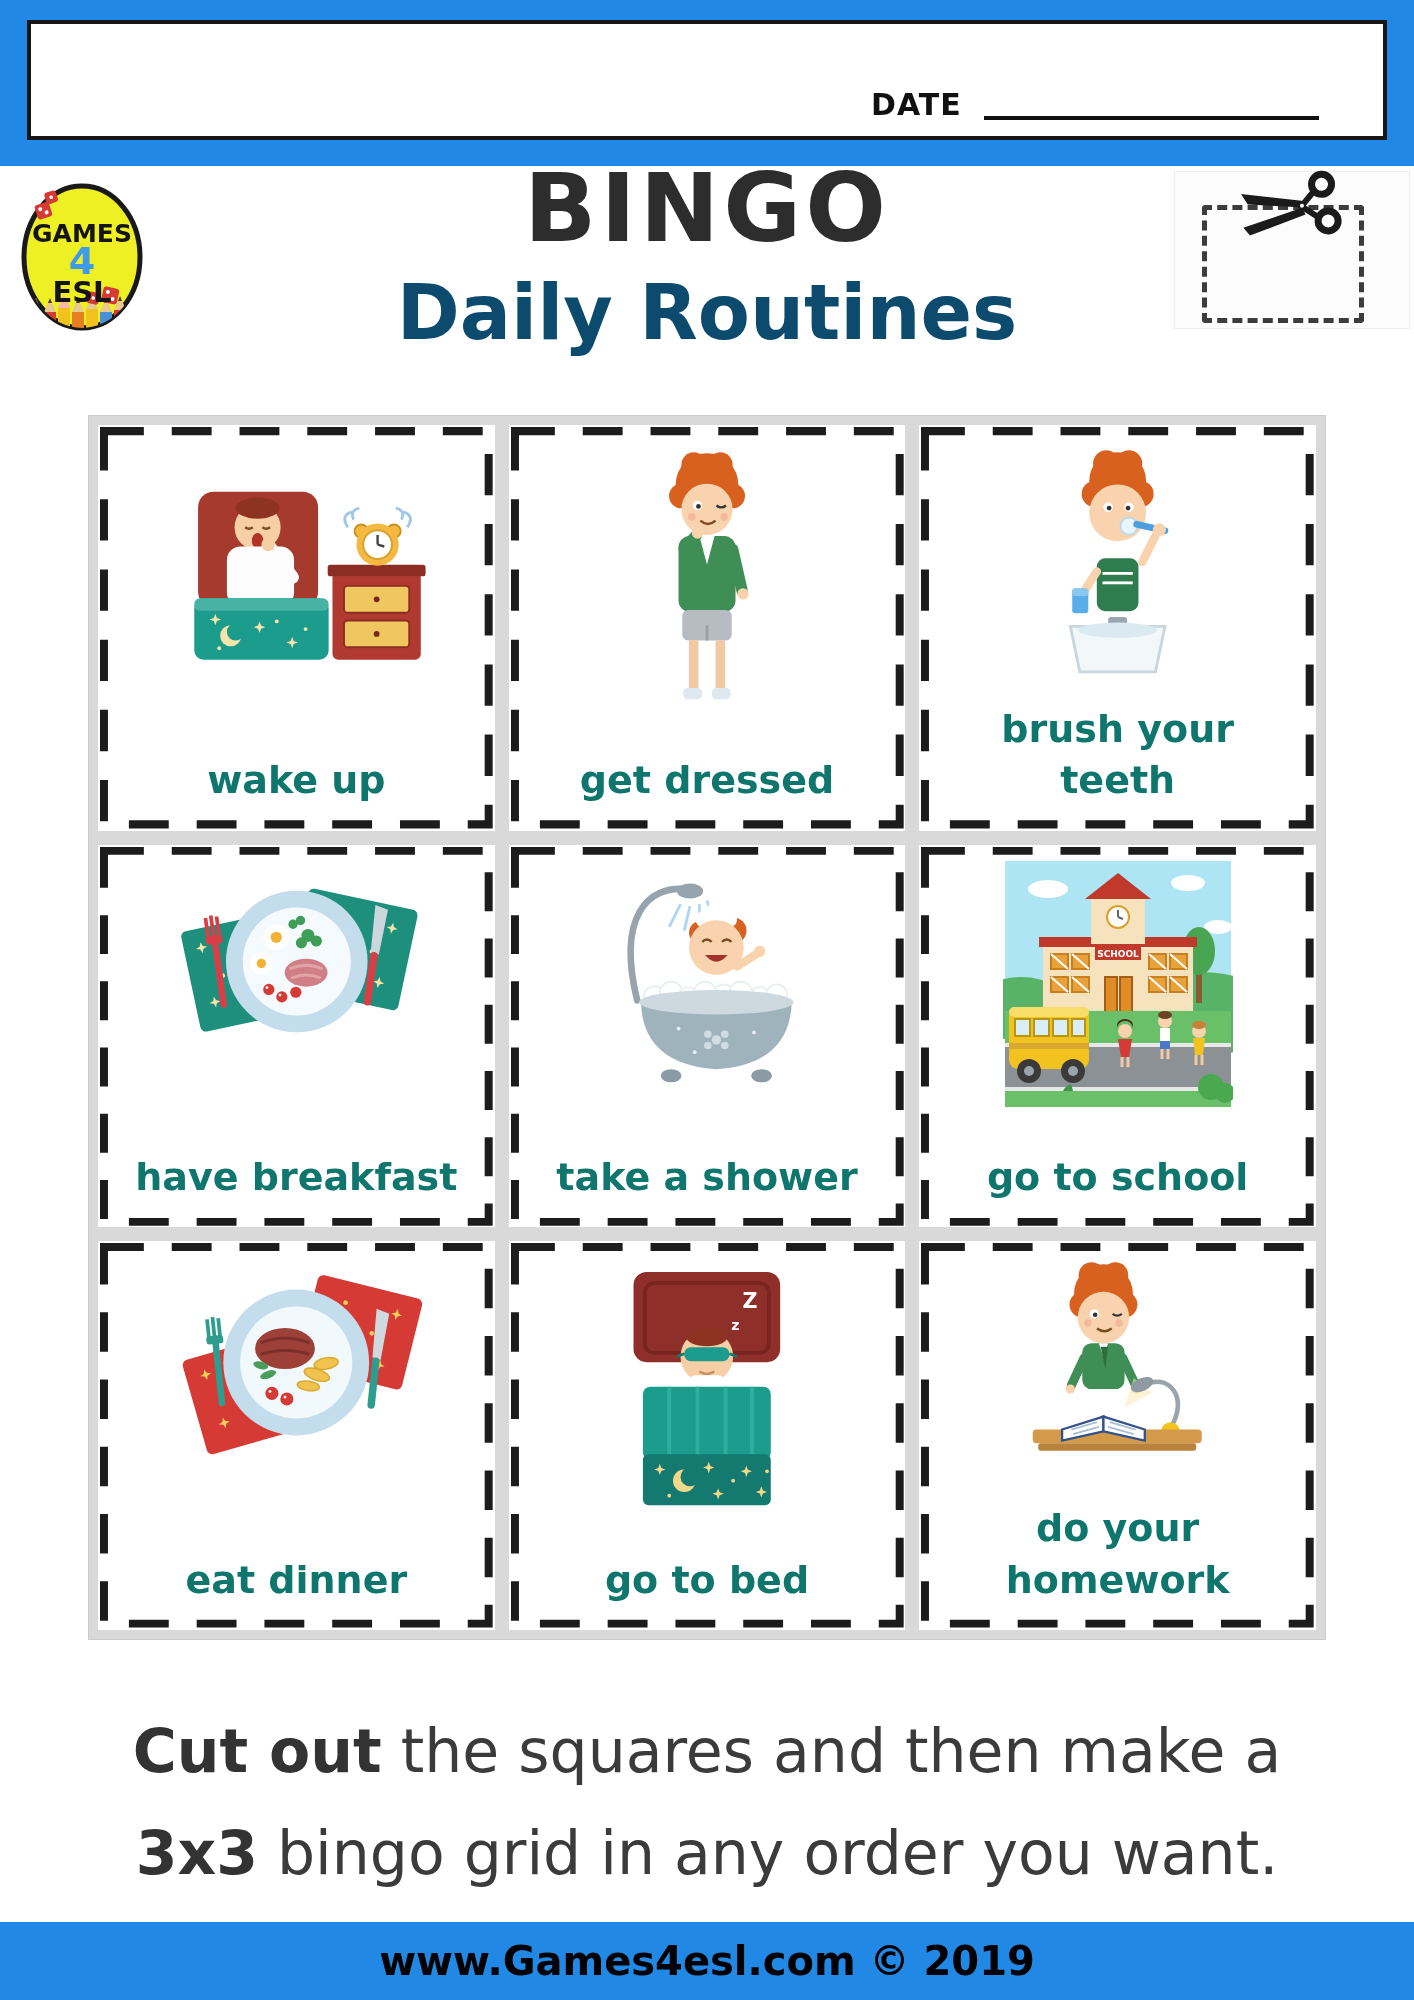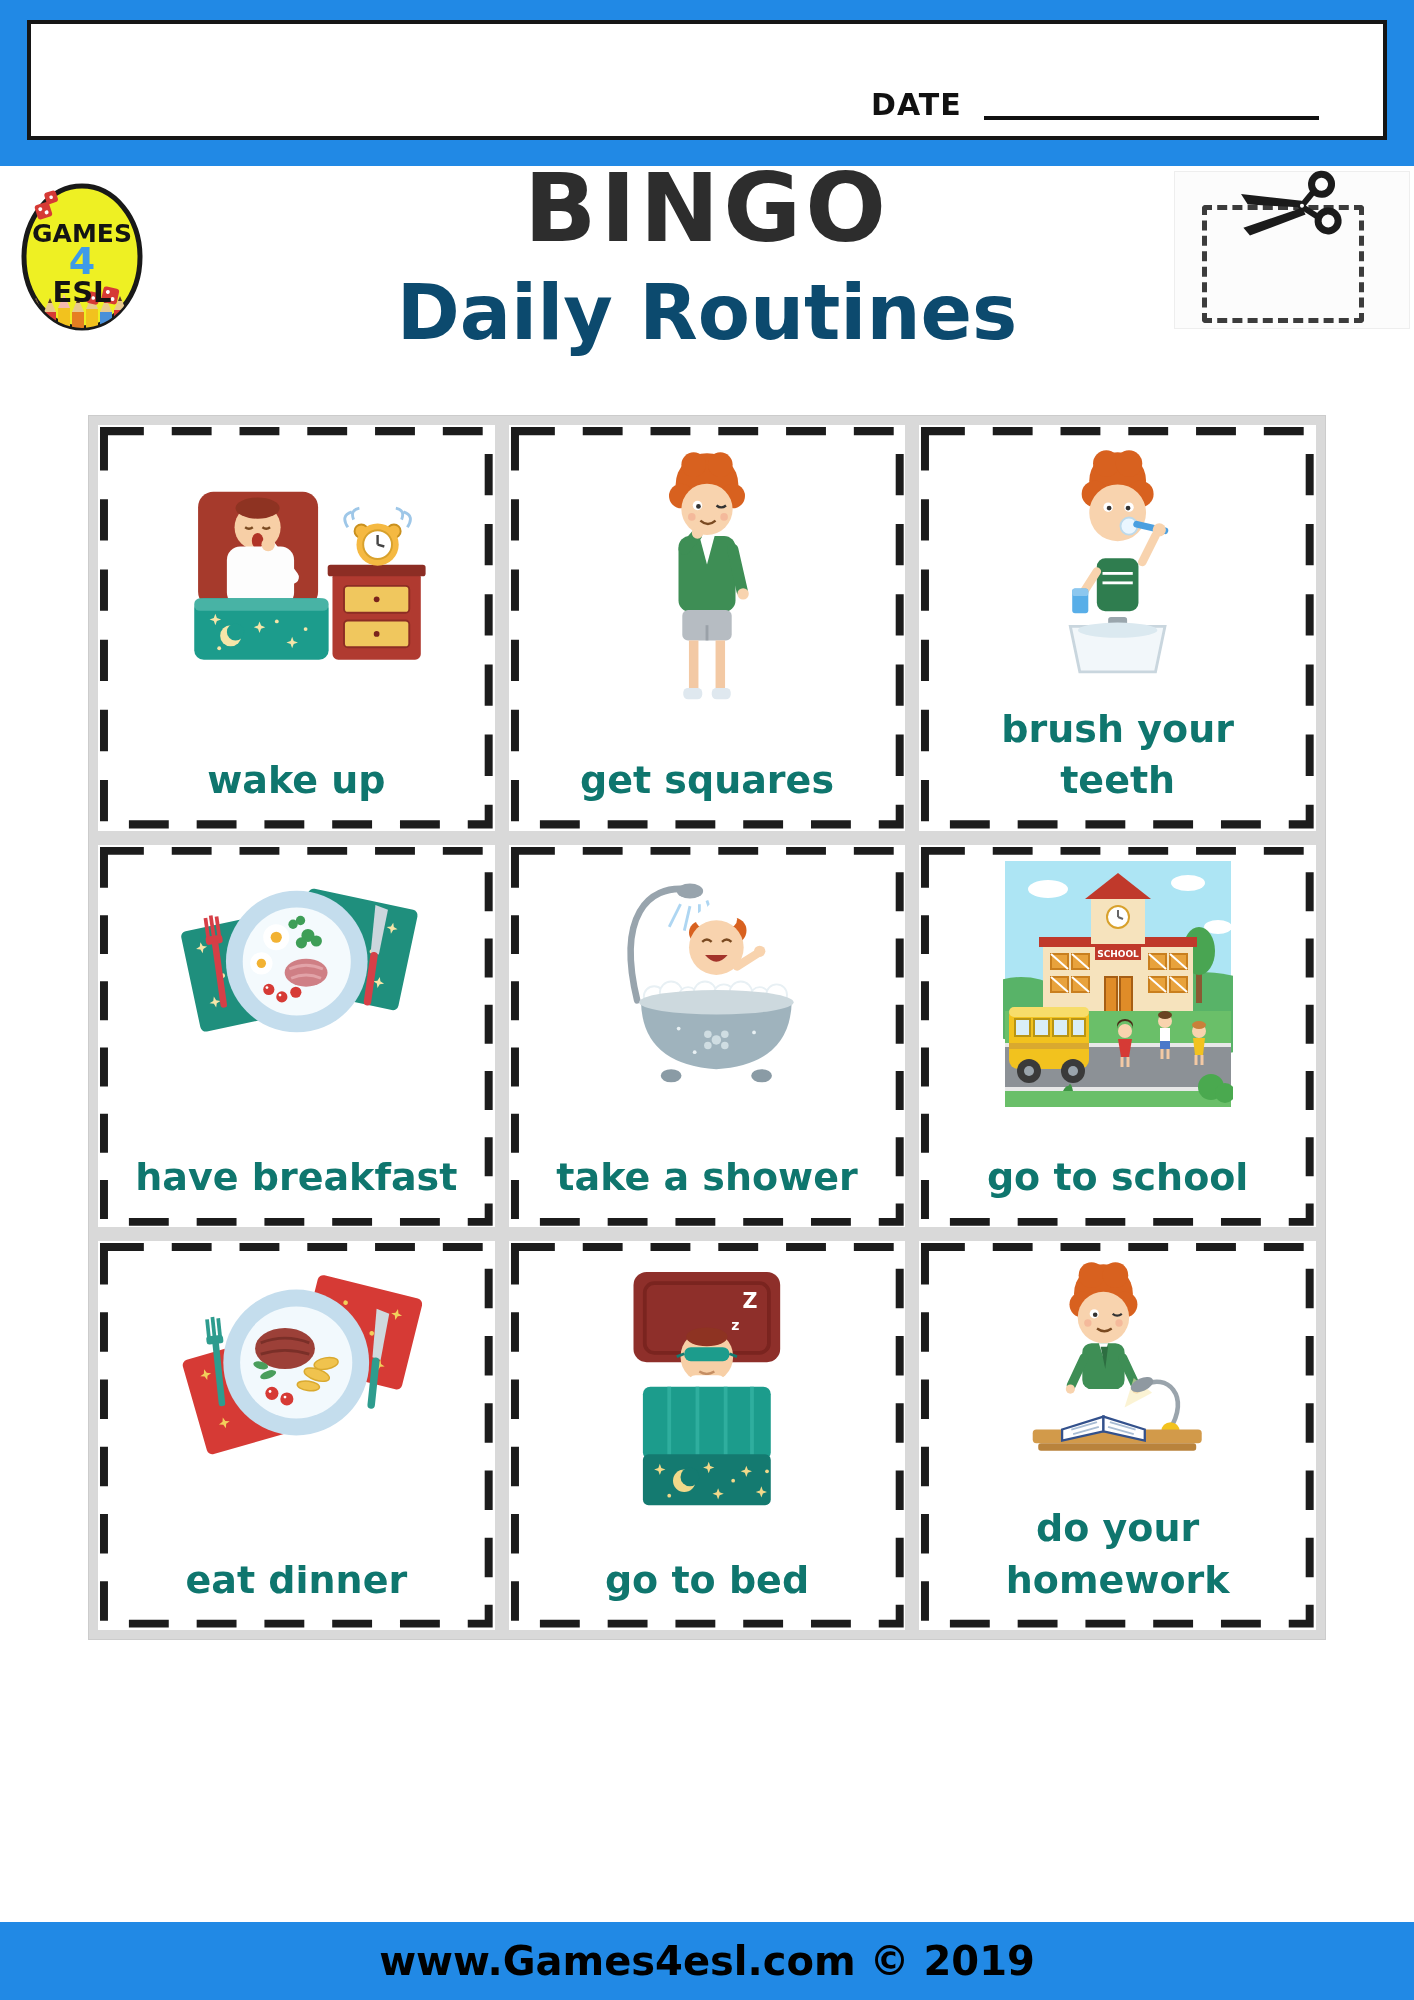--- a/index.html
+++ b/index.html
@@ -226,21 +226,21 @@
         <line x1="127" y1="116" x2="137" y2="160" stroke="#3e8e55" stroke-width="12" stroke-linecap="round"></line>
         <circle cx="138" cy="163" r="6" fill="#f8d3ae"></circle>
         <rect x="74" y="180" width="52" height="32" rx="6" fill="#b6bcc2"></rect>
         <line x1="100" y1="196" x2="100" y2="212" stroke="#9aa1a8" stroke-width="3"></line>
         <rect x="81" y="212" width="10" height="52" fill="#f3c9a4"></rect>
         <rect x="109" y="212" width="10" height="52" fill="#f3c9a4"></rect>
         <rect x="75" y="262" width="20" height="12" rx="5" fill="#dfe8ef"></rect>
         <rect x="105" y="262" width="20" height="12" rx="5" fill="#dfe8ef"></rect>
       </svg>
         </div>
-      <div class="card-label">get squares</div>
+      <div class="card-label">get dressed</div>
     </div>
 
     <div class="cell">
       <svg class="dashes" viewBox="0 0 398 393" preserveAspectRatio="none">
           <rect x="6" y="6" width="386" height="381" fill="none" stroke="#1c1c1c" stroke-width="8" stroke-dasharray="40 28"></rect>
         </svg>
       <div class="art">
           <svg viewBox="0 0 200 280" height="265">
         <circle cx="100" cy="44" r="30" fill="#d8611f"></circle>
         <circle cx="76" cy="58" r="14" fill="#d8611f"></circle>
@@ -601,18 +601,22 @@
         <path d="M60,190 L105,176 L105,192 L60,202 Z" fill="#fff" stroke="#33518c" stroke-width="2.5"></path>
         <path d="M150,190 L105,176 L105,192 L150,202 Z" fill="#fff" stroke="#33518c" stroke-width="2.5"></path>
         <path d="M70,190 l28,-8 M72,195 l28,-8 M140,190 l-28,-8 M138,195 l-28,-8" stroke="#a9bdd4" stroke-width="2"></path>
       </svg>
         </div>
       <div class="card-label">do your homework</div>
     </div>
 
   </div>
 
+  <div class="instructions">
+    <div><b>Cut out</b><span> the squares and then make a</span></div>
+    <div><b>3x3</b><span> bingo grid in any order you want.</span></div>
+  </div>
 
   <div class="footer">
     <span class="footer-text">www.Games4esl.com © 2019</span>
   </div>
 
 </div>
 
 </body></html>

